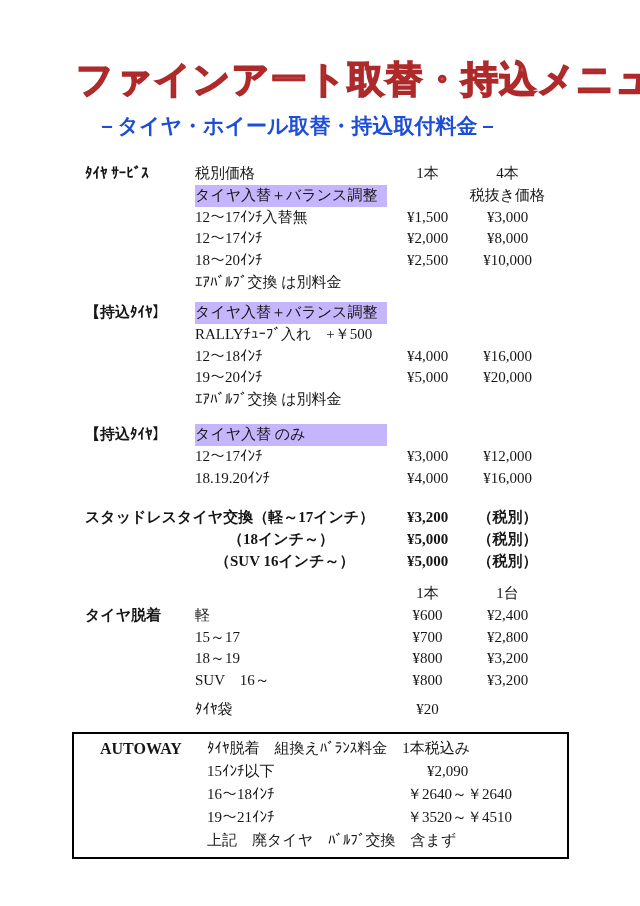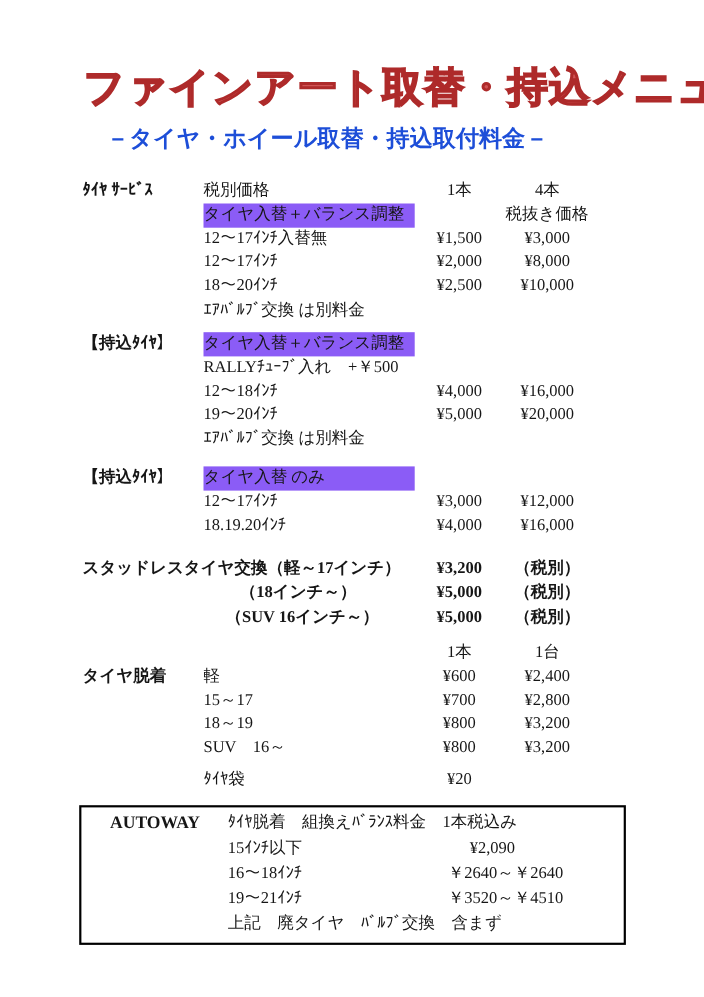--- a/index.html
+++ b/index.html
@@ -6,27 +6,27 @@
   .page{position:relative;width:640px;height:906px;background:#fff;overflow:hidden;
         font-family:"Liberation Serif","DejaVu Serif",serif;color:#161616;}
 
   .title{position:absolute;left:76px;top:55px;font-size:37px;font-weight:800;
          font-family:"Liberation Sans","DejaVu Sans",sans-serif;
          color:#d05454;-webkit-text-stroke:1.6px #ae2a2a;letter-spacing:1px;white-space:nowrap;}
   .subtitle{position:absolute;left:75px;top:112px;width:445px;text-align:center;
             font-size:21px;font-weight:700;color:#1d4ed8;white-space:nowrap;
             font-family:"Liberation Sans","DejaVu Sans",sans-serif;}
 
-  .sec{position:absolute;left:75px;}
+  .sec{position:absolute;left:85px;}
   .row{display:grid;grid-template-columns:110px 190px 85px 75px;height:21.8px;line-height:21.8px;font-size:15px;}
   .c{white-space:nowrap;}
   .lab{font-weight:700;}
   .p{text-align:center;}
   .span34{grid-column:3/5;text-align:right;padding-left:8px;}
-  .hl{background:#8b5cf6;display:inline-block;width:192px;}
+  .hl{background:#c4b5fd;display:inline-block;width:192px;}
 
   
   .row4{display:grid;grid-template-columns:300px 85px 75px;height:21.8px;line-height:21.8px;font-size:15px;font-weight:700;font-family:Liberation Serif, serif;}
   .ind1{padding-left:143px;}
   .ind2{padding-left:130px;}
 
   .bagrow{margin-top:7px;}
 
   .autoway{position:absolute;left:72px;top:732px;width:497px;height:127px;border:2px solid #000;
            box-sizing:border-box;padding:3px 0 0 6px;}

